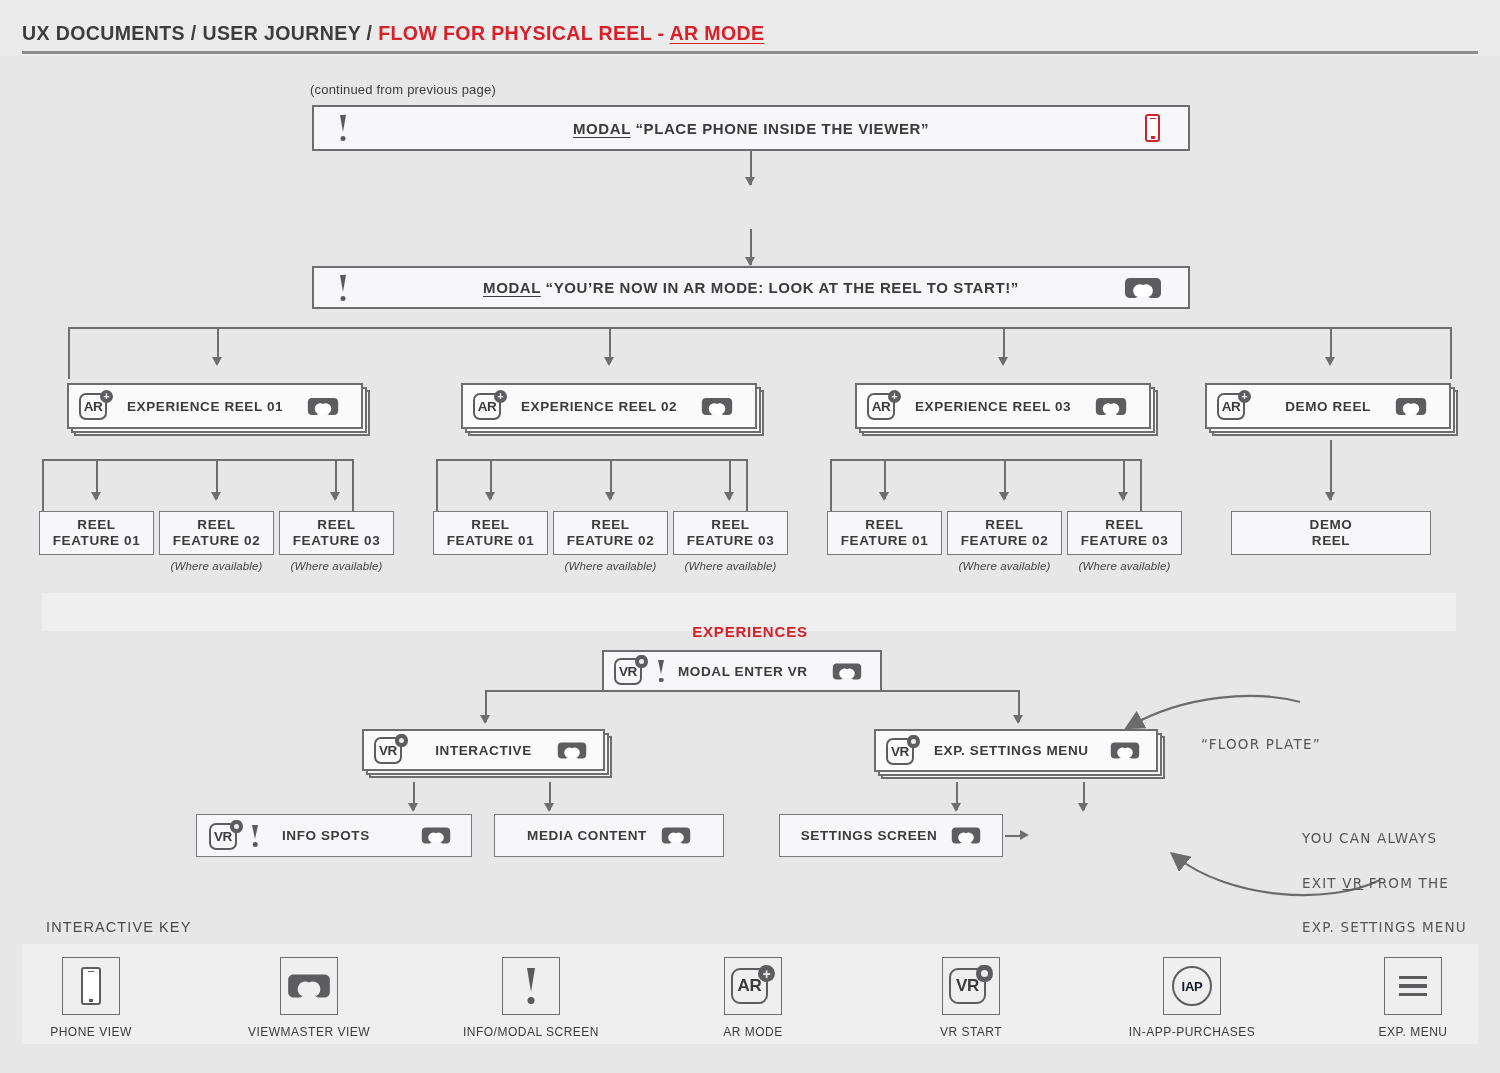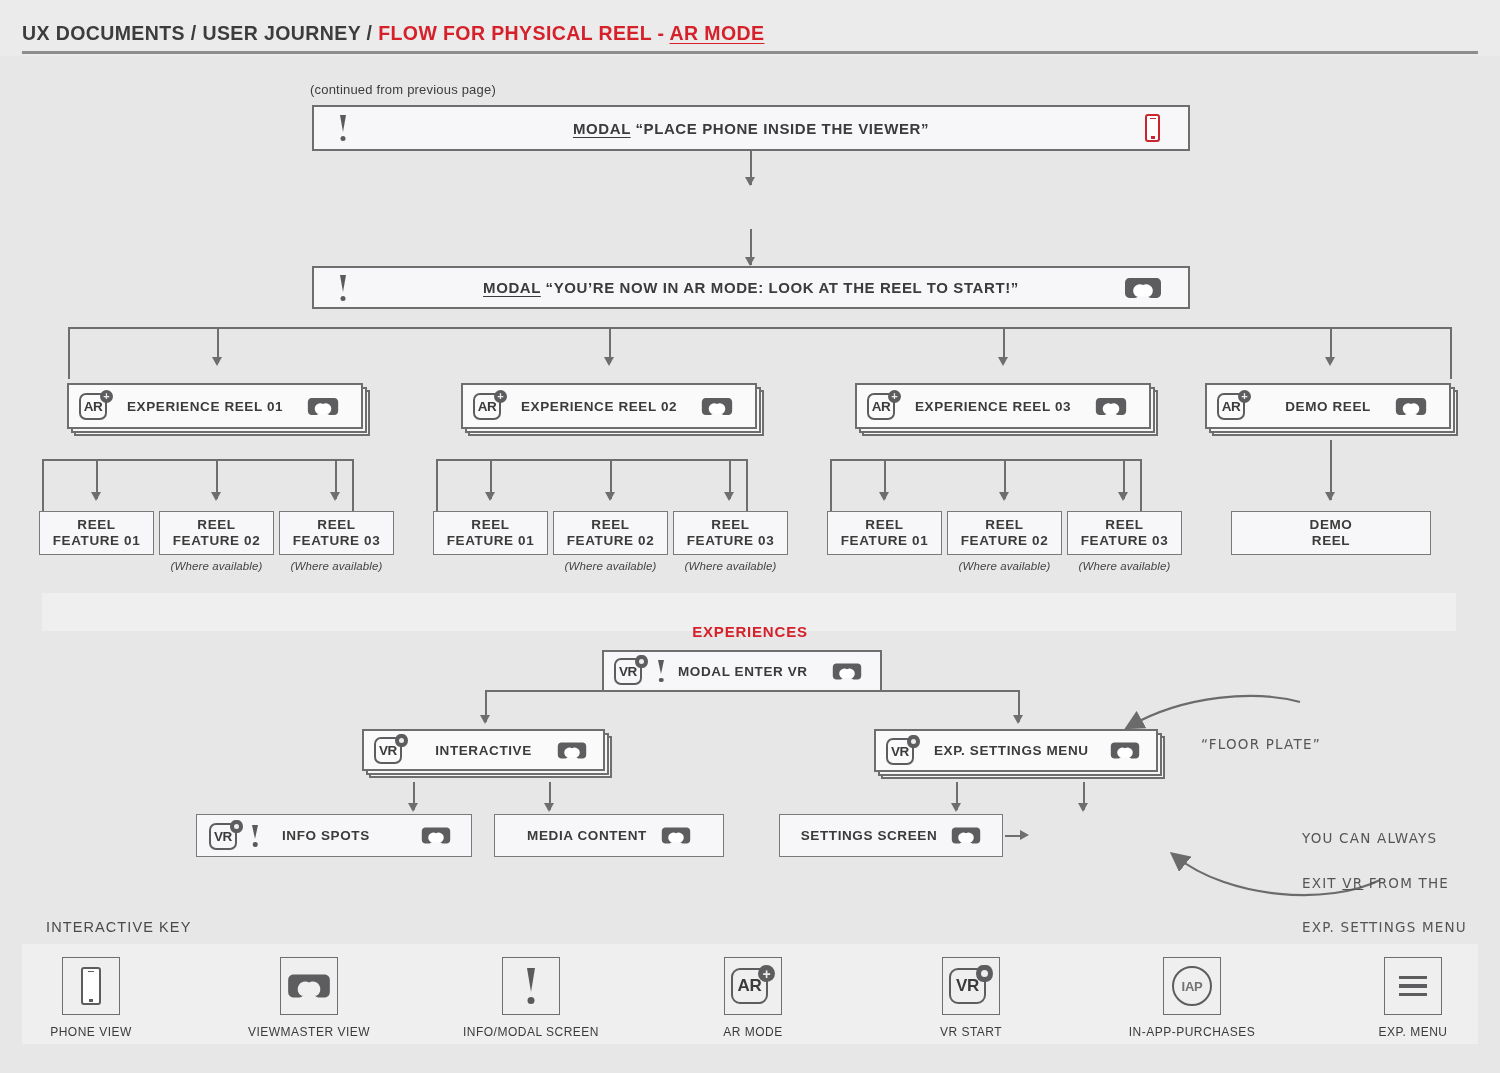--- a/index.html
+++ b/index.html
@@ -172,21 +172,21 @@
   }
 
   
   .burger { width: 28px; }
   .burger i { display: block; height: 3.5px; background: #5d5d5f; margin: 5px 0; }
 
   
   .iap {
     width: 40px; height: 40px; border: 2.5px solid #5d5d5f; border-radius: 50%;
     display: flex; align-items: center; justify-content: center;
-    font-size: 13px; font-weight: bold; color: #737373; letter-spacing: -0.3px;
+    font-size: 13px; font-weight: bold; color: #0f172a; letter-spacing: -0.3px;
   }
 
   
   .hand {
     position: absolute; color: #555; font-size: 13.5px;
     font-family: "DejaVu Sans", sans-serif; letter-spacing: 1.2px;
     line-height: 1.65; white-space: pre-line;
   }
   .hand .und { text-decoration: underline; }
 

